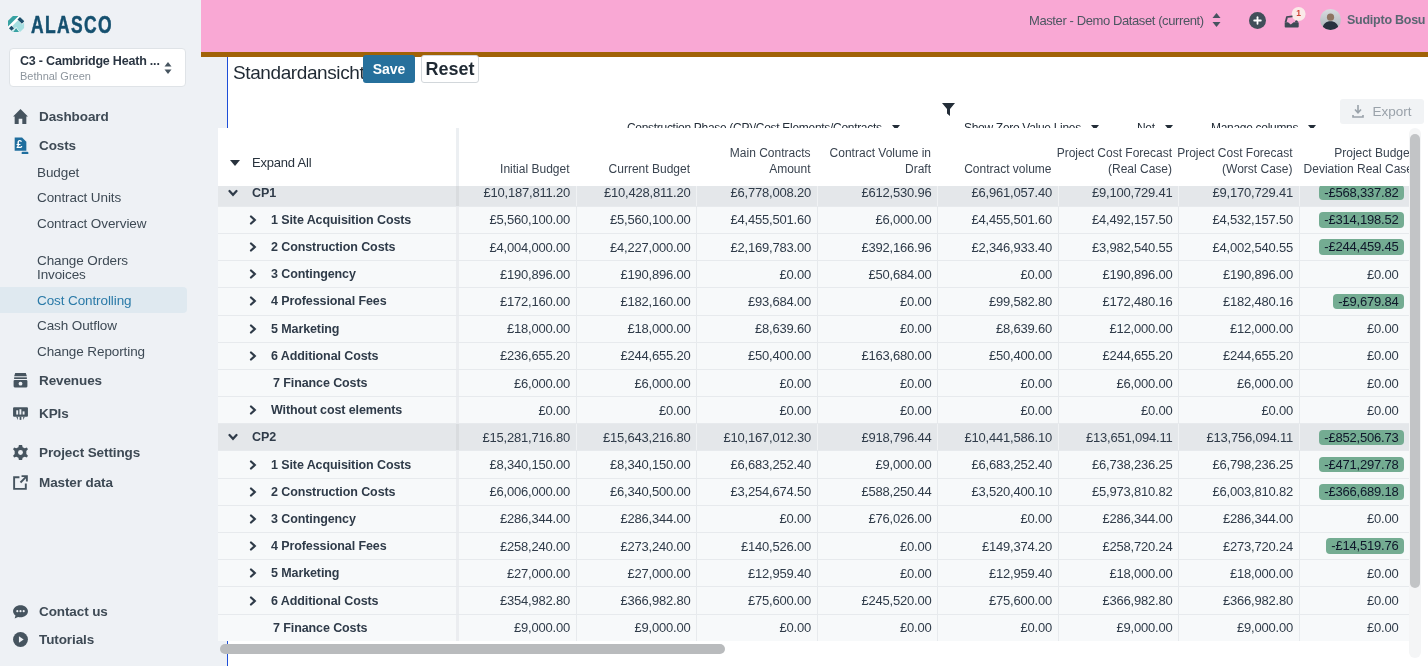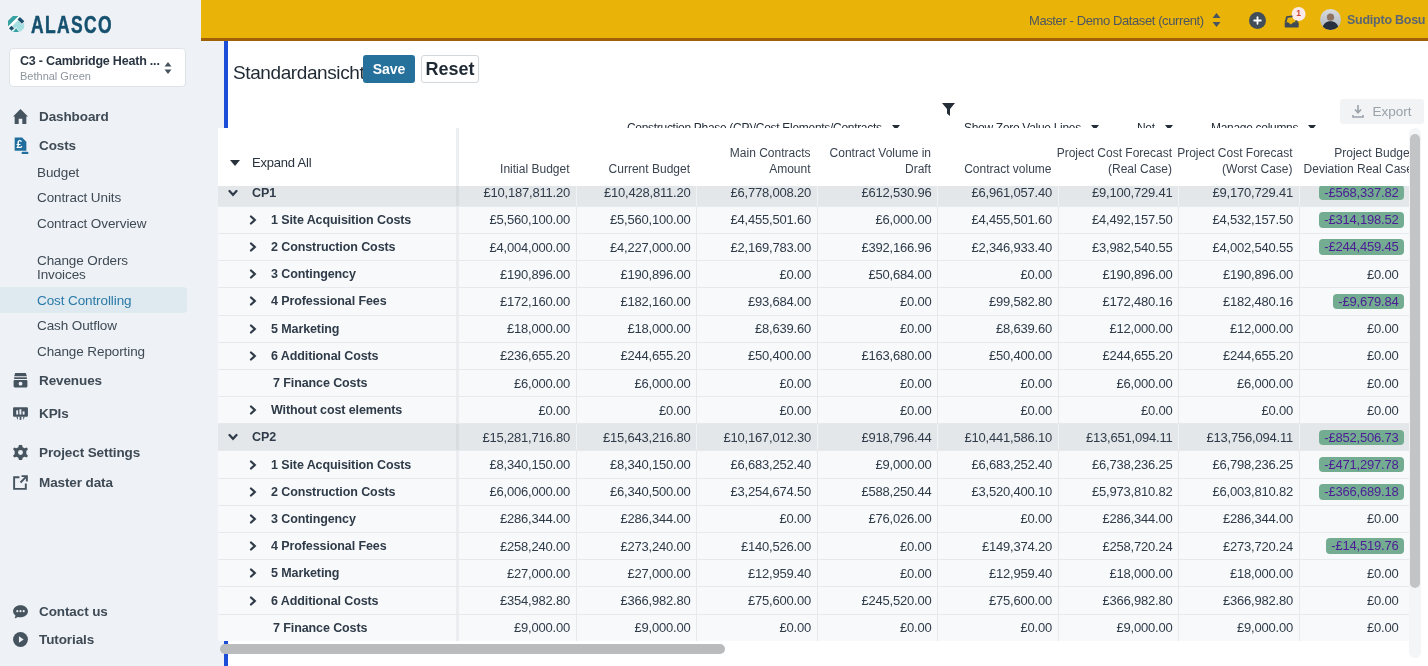--- a/index.html
+++ b/index.html
@@ -1,39 +1,39 @@
 <!DOCTYPE html>
 <html><head>
 <meta charset="utf-8">
 <style>
 * { margin:0; padding:0; box-sizing:border-box; }
 html,body { width:1428px; height:666px; overflow:hidden; background:#fff;
   font-family:"Liberation Sans", sans-serif; }
 .abs { position:absolute; }
 
 #sidebar { position:absolute; left:0; top:0; width:228px; height:666px;
-  background:#eef1f5; border-right:4px solid #1d4ed8; }
+  background:#eef1f5; border-right:1px solid #1d4ed8; }
 #logo { position:absolute; left:0; top:0; }
 #logoword { position:absolute; left:31px; top:12px; font-size:23px; font-weight:bold; color:#15506f;
   letter-spacing:1.8px; transform:scaleX(0.76); transform-origin:0 0; white-space:nowrap; -webkit-text-stroke:0.5px #15506f; }
 #projbox { position:absolute; left:9px; top:48px; width:177px; height:39px;
   background:#fff; border:1px solid #dfe3e7; border-radius:4px; }
 #projbox .t1 { position:absolute; left:10px; top:5px; font-size:12.5px; letter-spacing:-0.2px; font-weight:bold; color:#2a3542; }
 #projbox .t2 { position:absolute; left:10px; top:21px; font-size:11px; color:#8d959d; }
 #projbox svg { position:absolute; right:13px; top:13px; }
 .nav { position:absolute; left:0; width:200px; height:26px; display:flex; align-items:center; }
 .nav .ic { width:17px; height:17px; margin-left:12px; flex:none; }
 .nav .lbl { margin-left:10px; font-size:13.5px; letter-spacing:-0.1px; color:#3e4a55; }
 .nav.top .lbl { font-weight:bold; }
 .nav.sub .lbl { margin-left:37px; }
 .nav.active { background:#dfe9f0; width:187px; border-radius:0 4px 4px 0; }
 .nav.active .lbl { color:#2a7aa8; }
 
-#topbar { position:absolute; left:201px; top:0; width:1227px; height:41px; background:#eab308;
-  border-bottom:3px solid #a16207; }
+#topbar { position:absolute; left:201px; top:0; width:1227px; height:57px; background:#f9a8d4;
+  border-bottom:5px solid #a16207; }
 #mds { position:absolute; left:828px; top:13px; font-size:13px; letter-spacing:-0.4px; color:#4c5661; }
 #sudipto { position:absolute; left:1146px; top:13px; font-size:12.5px; color:#5a6672; font-weight:bold; letter-spacing:-0.25px; white-space:nowrap;}
 
 #stand { position:absolute; left:233px; top:61.5px; font-size:19px; letter-spacing:-0.4px; color:#1f2933; }
 #btn-save { position:absolute; left:363px; top:55px; width:52px; height:28px; background:#26709c;
   color:#fff; font-size:14px; font-weight:bold; border-radius:3px; display:flex; align-items:center; justify-content:center; }
 #btn-reset { position:absolute; left:421px; top:55px; width:58px; height:28px; background:#fff;
   border:1px solid #d2d7db; color:#1f2933; font-size:18px; font-weight:bold; border-radius:3px; display:flex; align-items:center; justify-content:center; }
 .tb2 { position:absolute; font-size:12px; letter-spacing:-0.3px; color:#232d38; top:121px; }
 .caret { display:inline-block; width:0; height:0; border-left:4.5px solid transparent;
@@ -46,21 +46,21 @@
 .row { display:flex; height:27.2px; border-bottom:1px solid #e7eaed; background:#f7f9fa; }
 .row.grp { background:#e4e7ea; }
 .row.grp .cell { border-right-color:#f0f2f4; }
 .row .cell.tree { border-right-color:#ebedf0; }
 .row.grp .cell.tree { border-right-color:#d9dcdf; }
 .cell { height:100%; display:flex; align-items:center; justify-content:flex-end;
   font-size:13px; letter-spacing:-0.2px; color:#2f3b49; padding-right:5.5px; border-right:1px solid #e7eaed; flex:none; }
 .cell.tree { width:241px; justify-content:flex-start; padding-right:0; font-weight:bold; font-size:12.5px; letter-spacing:-0.1px;
   border-right:3px solid #e5e8eb; }
 .c1 { width:117.5px; } .cm { width:120.5px; } .cl { width:110.5px; border-right:none; padding-right:11.5px; }
-.pill { background:#74ac92; color:#4c1d95; border-radius:4px; padding:1px 5px; line-height:13.5px; margin-right:-5px;}
+.pill { background:#74ac92; color:#0f172a; border-radius:4px; padding:1px 5px; line-height:13.5px; margin-right:-5px;}
 .chev-d { width:10px; height:10px; flex:none; margin-left:10px; }
 .chev-r { width:10px; height:10px; flex:none; margin-left:30px; margin-right:-1px; }
 .tree .txt { margin-left:14px; }
 .tree.noch .txt { margin-left:55px; }
 
 #thead { position:absolute; left:218px; top:128px; width:1192px; height:58px; background:#fff; overflow:hidden; }
 #fdiv { position:absolute; left:456px; top:128px; width:3px; height:58px; background:#eceff2; }
 .hcell { position:absolute; bottom:9px; text-align:right; font-size:12px; color:#3a4450; line-height:15.5px; }
 #expandall { position:absolute; left:230px; top:155px; display:flex; align-items:center; font-size:13px; letter-spacing:-0.2px; color:#28323d; }
 #expandall .tri { width:0; height:0; border-left:5px solid transparent; border-right:5px solid transparent;

